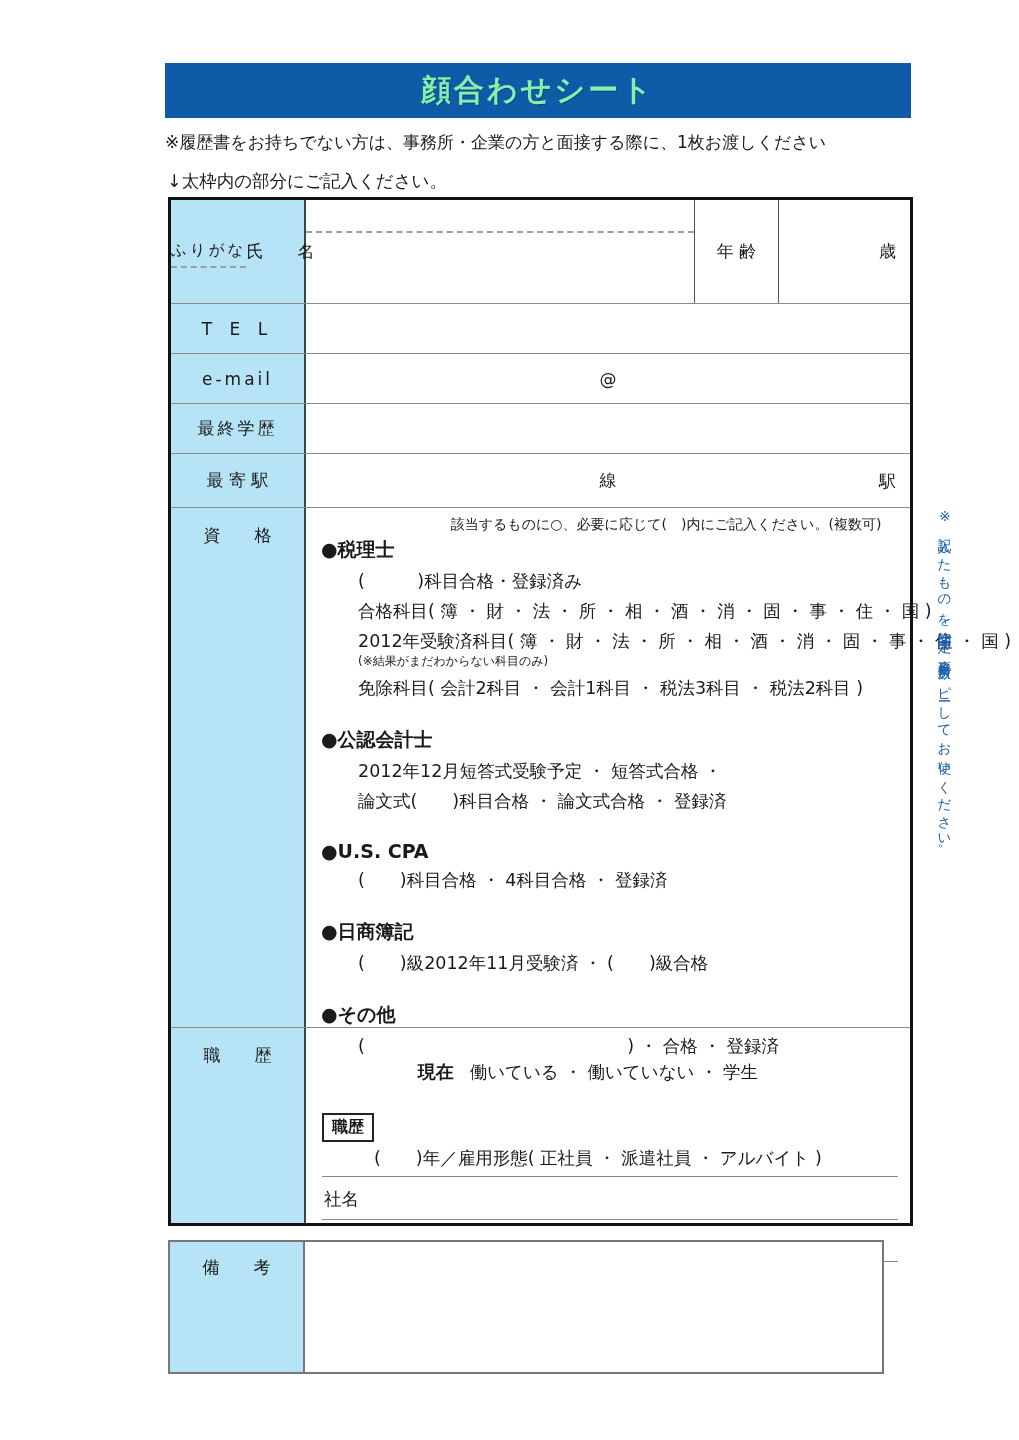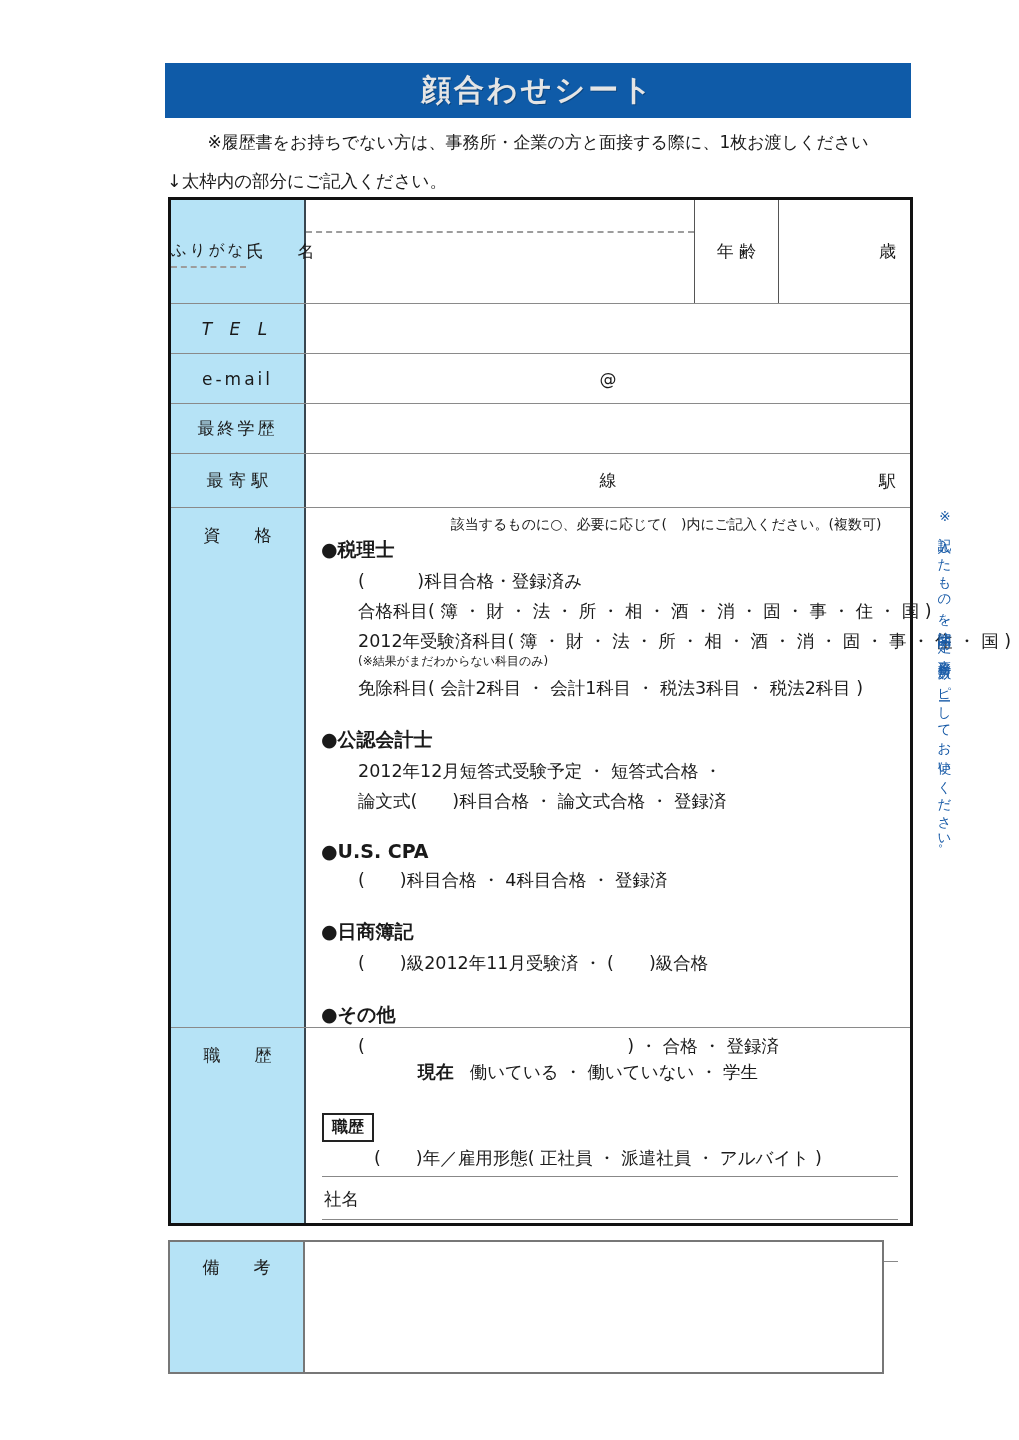--- a/index.html
+++ b/index.html
@@ -3,23 +3,23 @@
 <meta charset="utf-8">
 <style>
   * { margin:0; padding:0; box-sizing:border-box; }
   html,body { background:#ffffff; }
   body { font-family:"DejaVu Sans", sans-serif; color:#1a1a1a; }
   .page { position:relative; width:1019px; height:1440px; background:#ffffff; overflow:hidden; }
 
   
   .banner { position:absolute; left:165px; top:63px; width:746px; height:55px;
             background:#0f5ba8; display:flex; align-items:center; justify-content:center; }
-  .banner span { color:#e5e5e5; font-size:30px; font-weight:bold; letter-spacing:3px;
+  .banner span { color:#86efac; font-size:30px; font-weight:bold; letter-spacing:3px;
                  text-shadow:1px 1px 0 rgba(0,0,0,.25); }
-  .top-note { position:absolute; left:165px; top:131px; width:746px; text-align:center;
+  .top-note { position:absolute; left:165px; top:131px; width:746px; text-align:left;
               font-size:17px; font-weight:500; white-space:pre; }
   .fill-instruction { position:absolute; left:167px; top:169px; font-size:17.5px; font-weight:500; }
 
   
   .form-table { position:absolute; left:168px; top:197px; width:745px;
                 border:3px solid #111; background:#fff; }
   .row { display:flex; border-top:1px solid #8a8a8a; }
   .row:first-child { border-top:none; }
   .label-cell { width:135px; flex:0 0 135px; background:#b6e3f6; border-right:2px solid #39464f;
                 display:flex; align-items:center; justify-content:center;
@@ -113,21 +113,21 @@
       <div class="age-label-cell">
         <span>年 齢</span>
       </div>
       <div class="age-value-cell">
         <span>歳</span>
       </div>
     </div>
 
     <div class="row row-tel">
       <div class="label-cell">
-        <span style="letter-spacing:6px;font-style:italic;">T E L</span>
+        <span style="letter-spacing:6px;">T E L</span>
       </div>
       <div class="field"></div>
     </div>
 
     <div class="row row-email">
       <div class="label-cell">
         <span style="letter-spacing:3px;">e-mail</span>
       </div>
       <div class="field field-center">
         <span>@</span>

